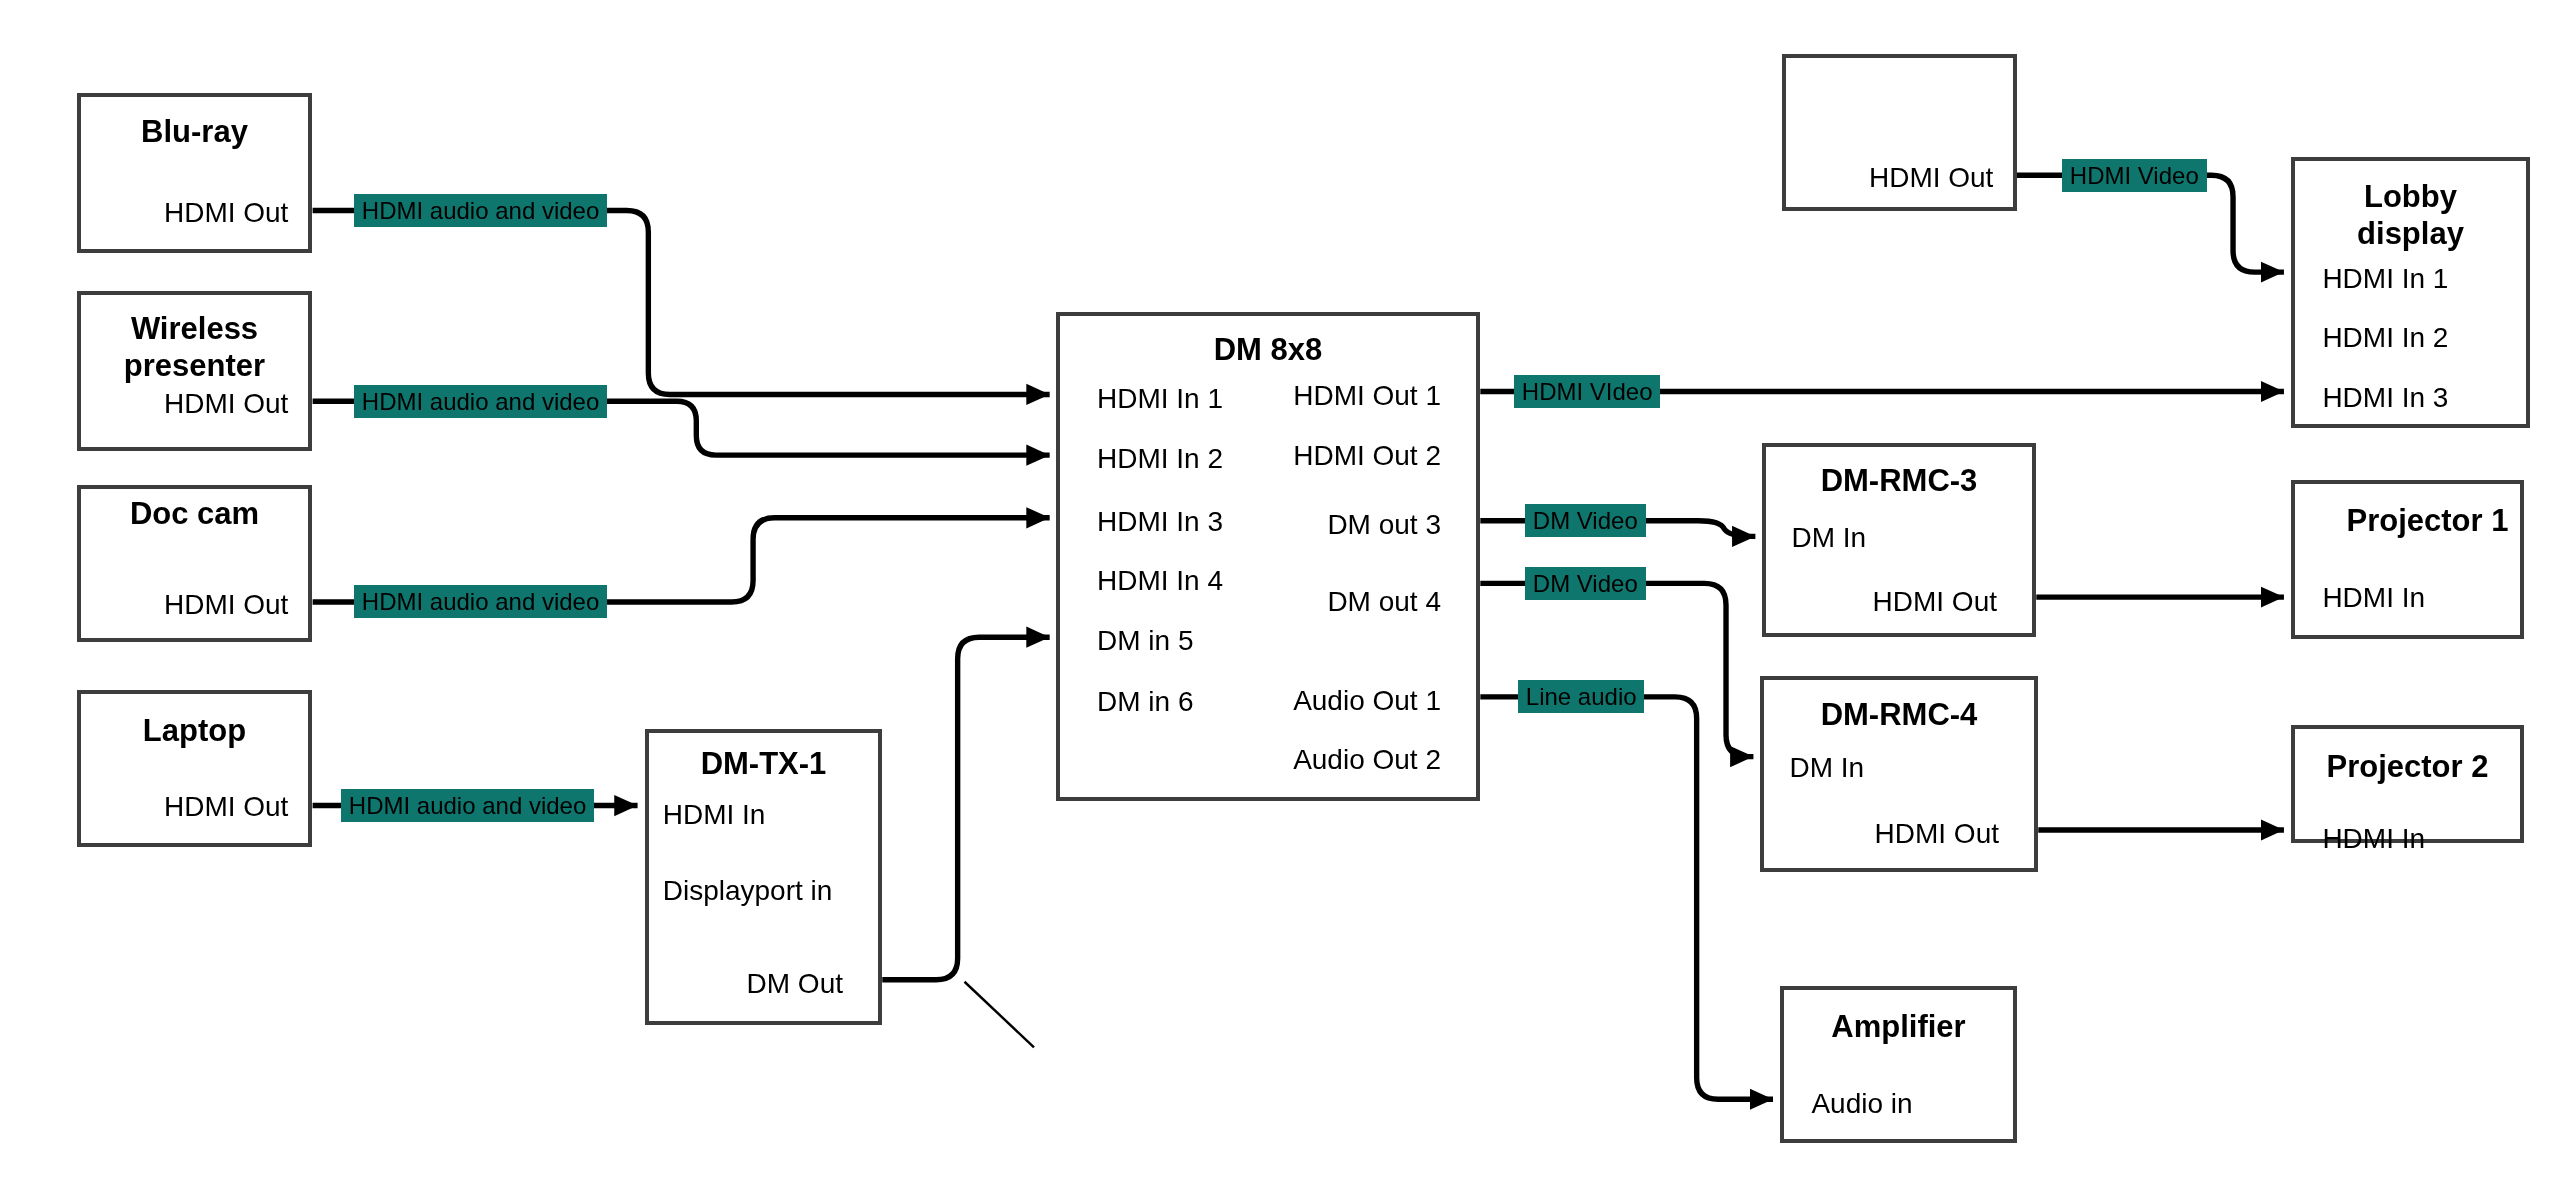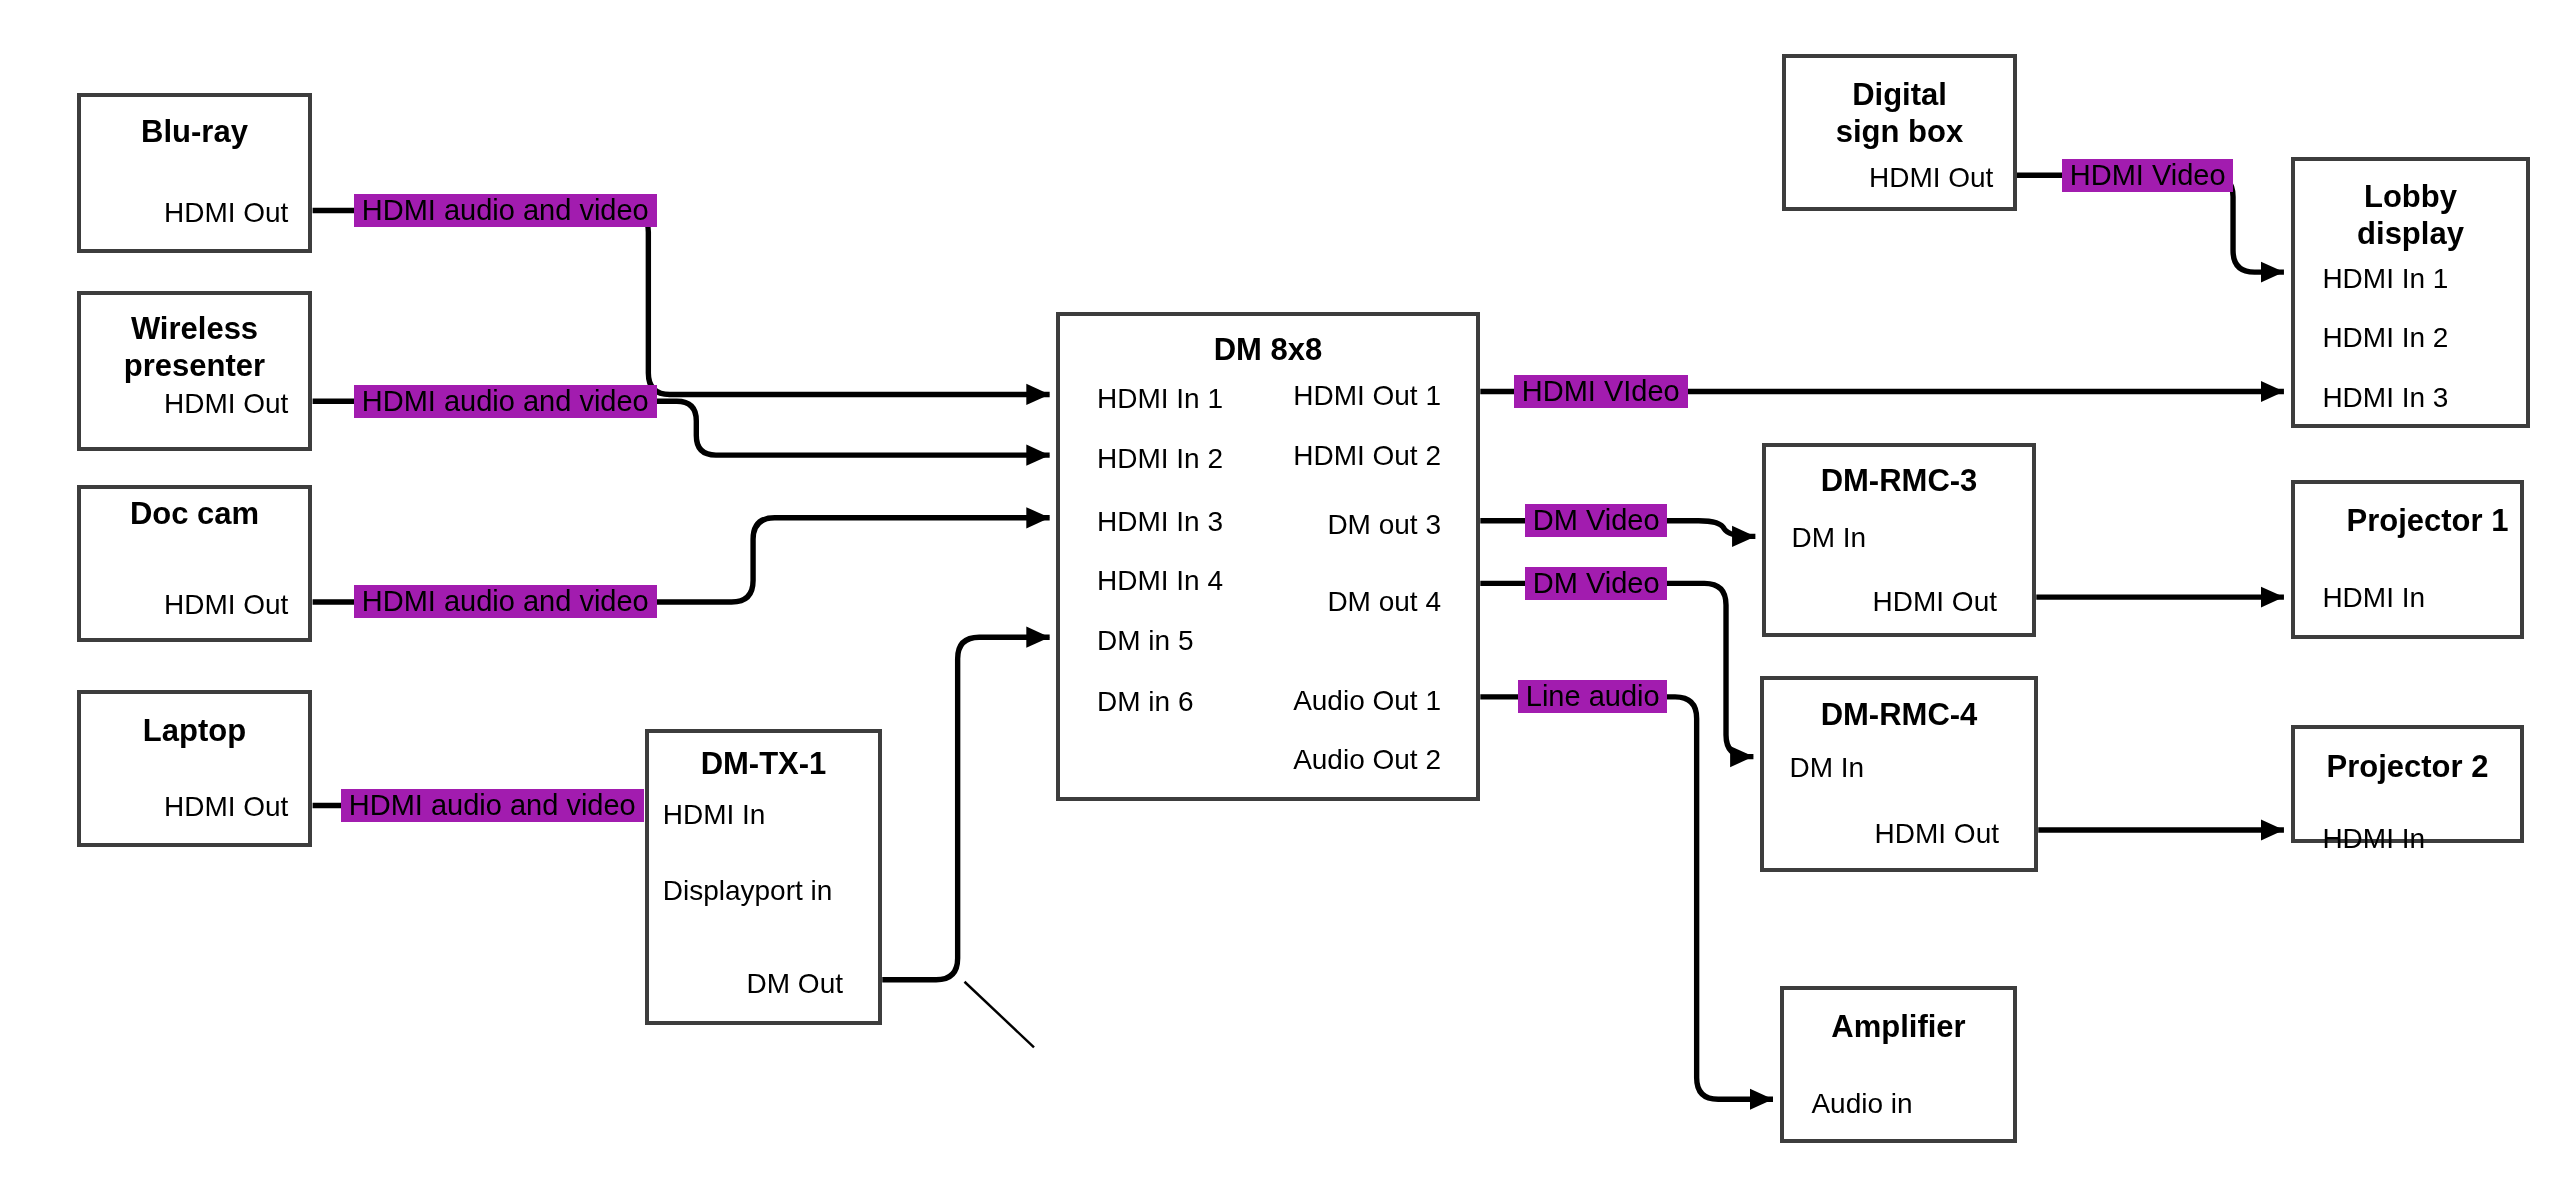--- a/index.html
+++ b/index.html
@@ -32,23 +32,23 @@
     font-size: 28px;
     line-height: 33px;
     white-space: nowrap;
   }
   .port.pleft  { left: 25.5px; }
   .port.pright { right: 19.6px; text-align: right; }
   .dm-in   { left: 37px; }
   .dm-out  { right: 35px; text-align: right; }
   .edge-label {
     position: absolute;
-    font-size: 29px;
+    font-size: 24px;
     line-height: 33px;
-    background: #a21caf;
+    background: #0f766e;
     padding: 0 7.8px;
     white-space: nowrap;
   }
   .callout {
     position: absolute;
     box-sizing: border-box;
     border: 2px dashed #3d3d3d;
     background: #ffffff;
     display: flex;
     align-items: center;
@@ -123,21 +123,20 @@
     <div class="port dm-in" style="top:369px;">DM in 6</div>
     <div class="port dm-out" style="top:63px;">HDMI Out 1</div>
     <div class="port dm-out" style="top:123px;">HDMI Out 2</div>
     <div class="port dm-out" style="top:192px;">DM out 3</div>
     <div class="port dm-out" style="top:269px;">DM out 4</div>
     <div class="port dm-out" style="top:368px;">Audio Out 1</div>
     <div class="port dm-out" style="top:427px;">Audio Out 2</div>
   </div>
 
   <div class="node" style="left:1782px; top:54px; width:235px; height:157px;">
-    <div class="title" style="top:17.6px; padding:0 34px;">Digital sign box</div>
     <div class="port pright" style="top:103px;">HDMI Out</div>
   </div>
 
   <div class="node" style="left:2291px; top:157px; width:239px; height:271px;">
     <div class="title" style="top:16.6px; padding:0 49px;">Lobby display</div>
     <div class="port pleft" style="top:101px; left:27.4px;">HDMI In 1</div>
     <div class="port pleft" style="top:160px; left:27.4px;">HDMI In 2</div>
     <div class="port pleft" style="top:220px; left:27.4px;">HDMI In 3</div>
   </div>
 

